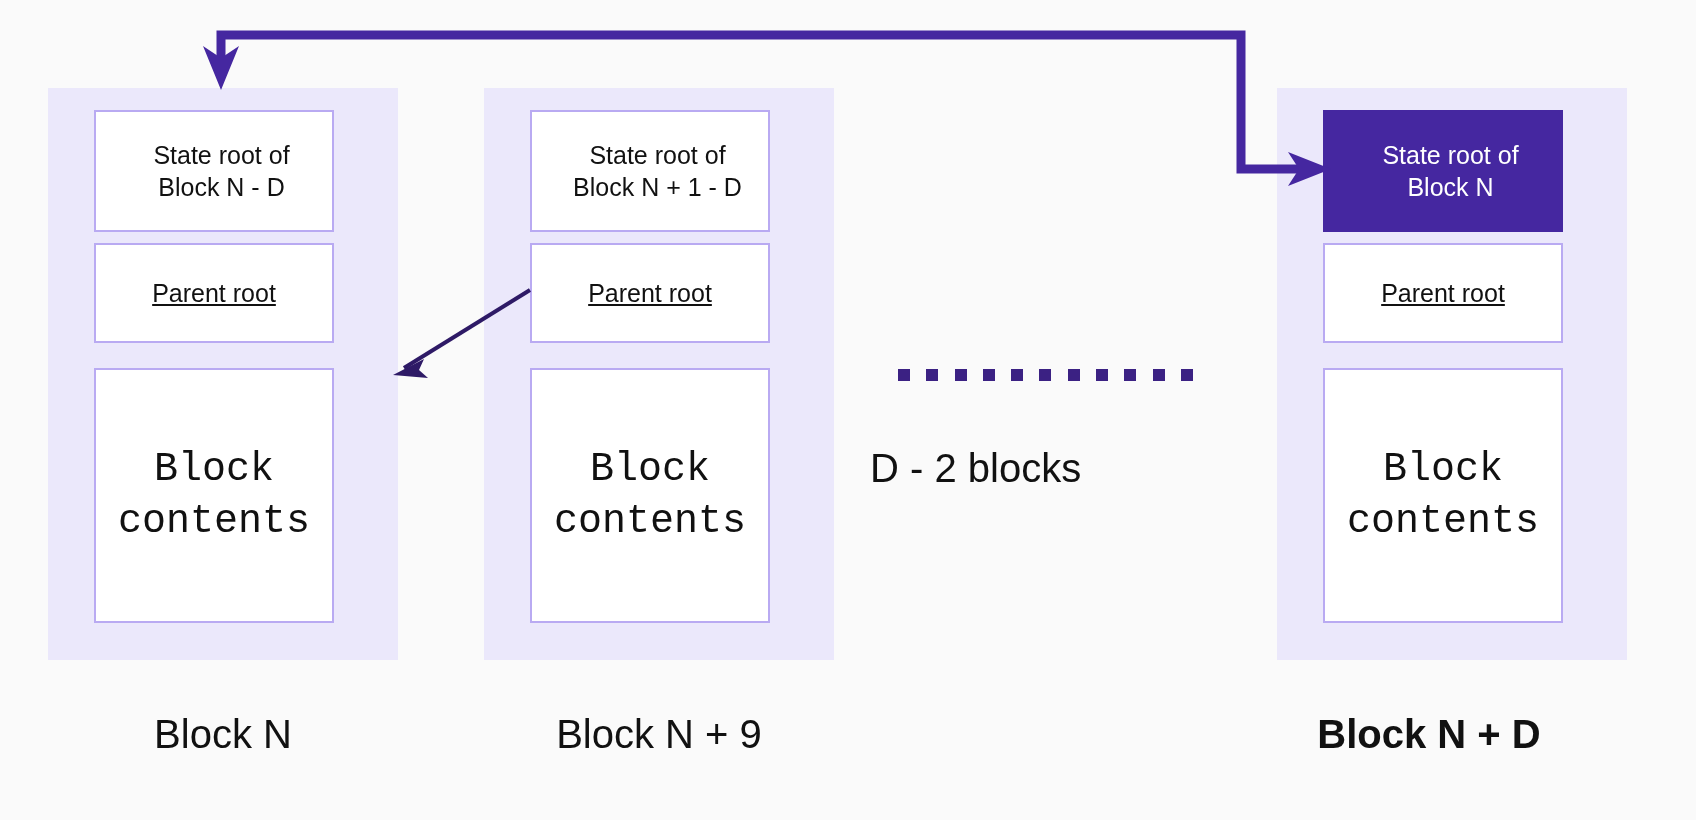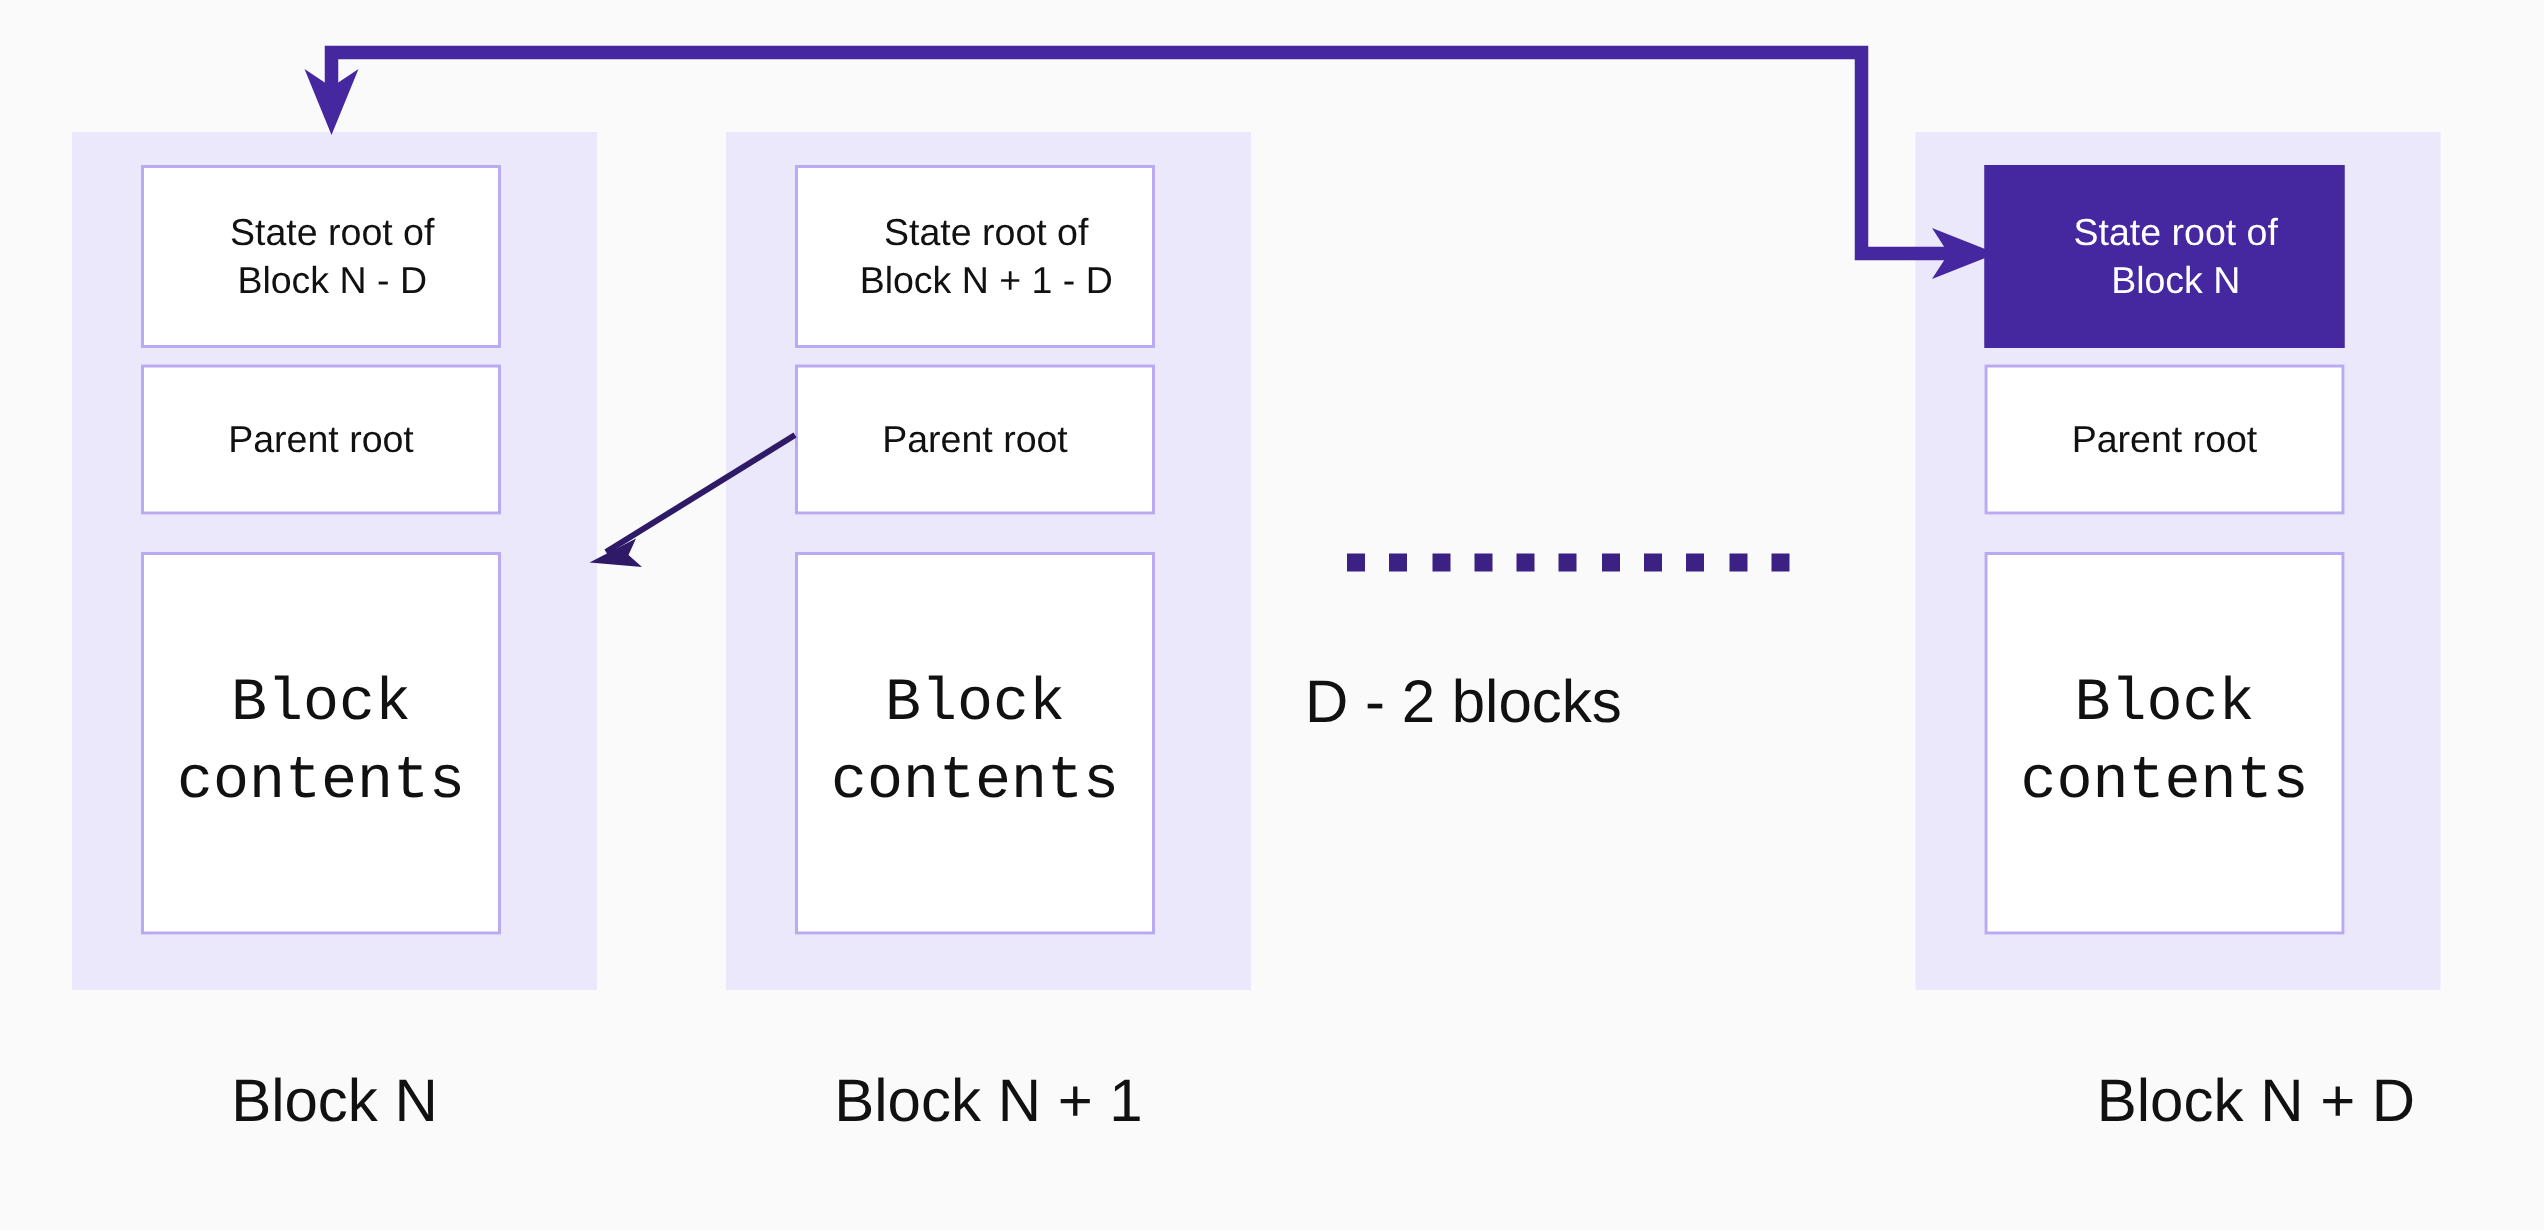--- a/index.html
+++ b/index.html
@@ -38,20 +38,21 @@
     justify-content: center;
     text-align: center;
     line-height: 1.28;
   }
   .card.state-root {
     font-size: 25px;
     padding-left: 15px;
   }
   .card.parent-root {
     font-size: 25px;
+    text-decoration: underline;
   }
   .card.contents {
     font-size: 40px;
     font-family: Liberation Mono, monospace;
   }
   .card.highlight {
     background: #4527a0;
     border-color: #4527a0;
     color: #ffffff;
   }
@@ -126,21 +127,21 @@
 Block N + 1 - D</span>
     </div>
     <div class="card parent-root" style="left:46px; top:155px; width:240px; height:100px;">
       <span class="card-text">Parent root</span>
     </div>
     <div class="card contents" style="left:46px; top:280px; width:240px; height:255px;">
       <span class="card-text">Block
 contents</span>
     </div>
   </div>
-  <div class="column-label" style="left:484px; top:712px; width:350px;">Block N + 1</div>
+  <div class="column-label" style="left:484px; top:712px; width:350px;">Block N + 9</div>
 
   <div class="dotted-line" style="left:898px; top:369px; width:295px; height:12px;">
     <span class="dot"></span>
     <span class="dot"></span>
     <span class="dot"></span>
     <span class="dot"></span>
     <span class="dot"></span>
     <span class="dot"></span>
     <span class="dot"></span>
     <span class="dot"></span>
@@ -156,21 +157,21 @@
 Block N</span>
     </div>
     <div class="card parent-root" style="left:46px; top:155px; width:240px; height:100px;">
       <span class="card-text">Parent root</span>
     </div>
     <div class="card contents" style="left:46px; top:280px; width:240px; height:255px;">
       <span class="card-text">Block
 contents</span>
     </div>
   </div>
-  <div class="column-label" style="left:1329px; top:712px; width:350px;">Block N + D</div>
+  <div class="column-label" style="left:1254px; top:712px; width:350px;font-weight:bold;">Block N + D</div>
 
   <svg id="arrow-layer" viewBox="0 0 1696 820" xmlns="http://www.w3.org/2000/svg">
 
     <g>
       <path d="M 1301 169 L 1241 169 L 1241 35 L 221 35 L 221 62" fill="none" stroke="#4527a0" stroke-width="9" stroke-linejoin="miter" stroke-linecap="butt"></path>
 
       <path d="M 221 90 L 203 46 L 221 58 L 239 46 Z" fill="#4527a0"></path>
 
       <path d="M 1331 169 L 1288 152 L 1299 169 L 1288 186 Z" fill="#4527a0"></path>
     </g>

